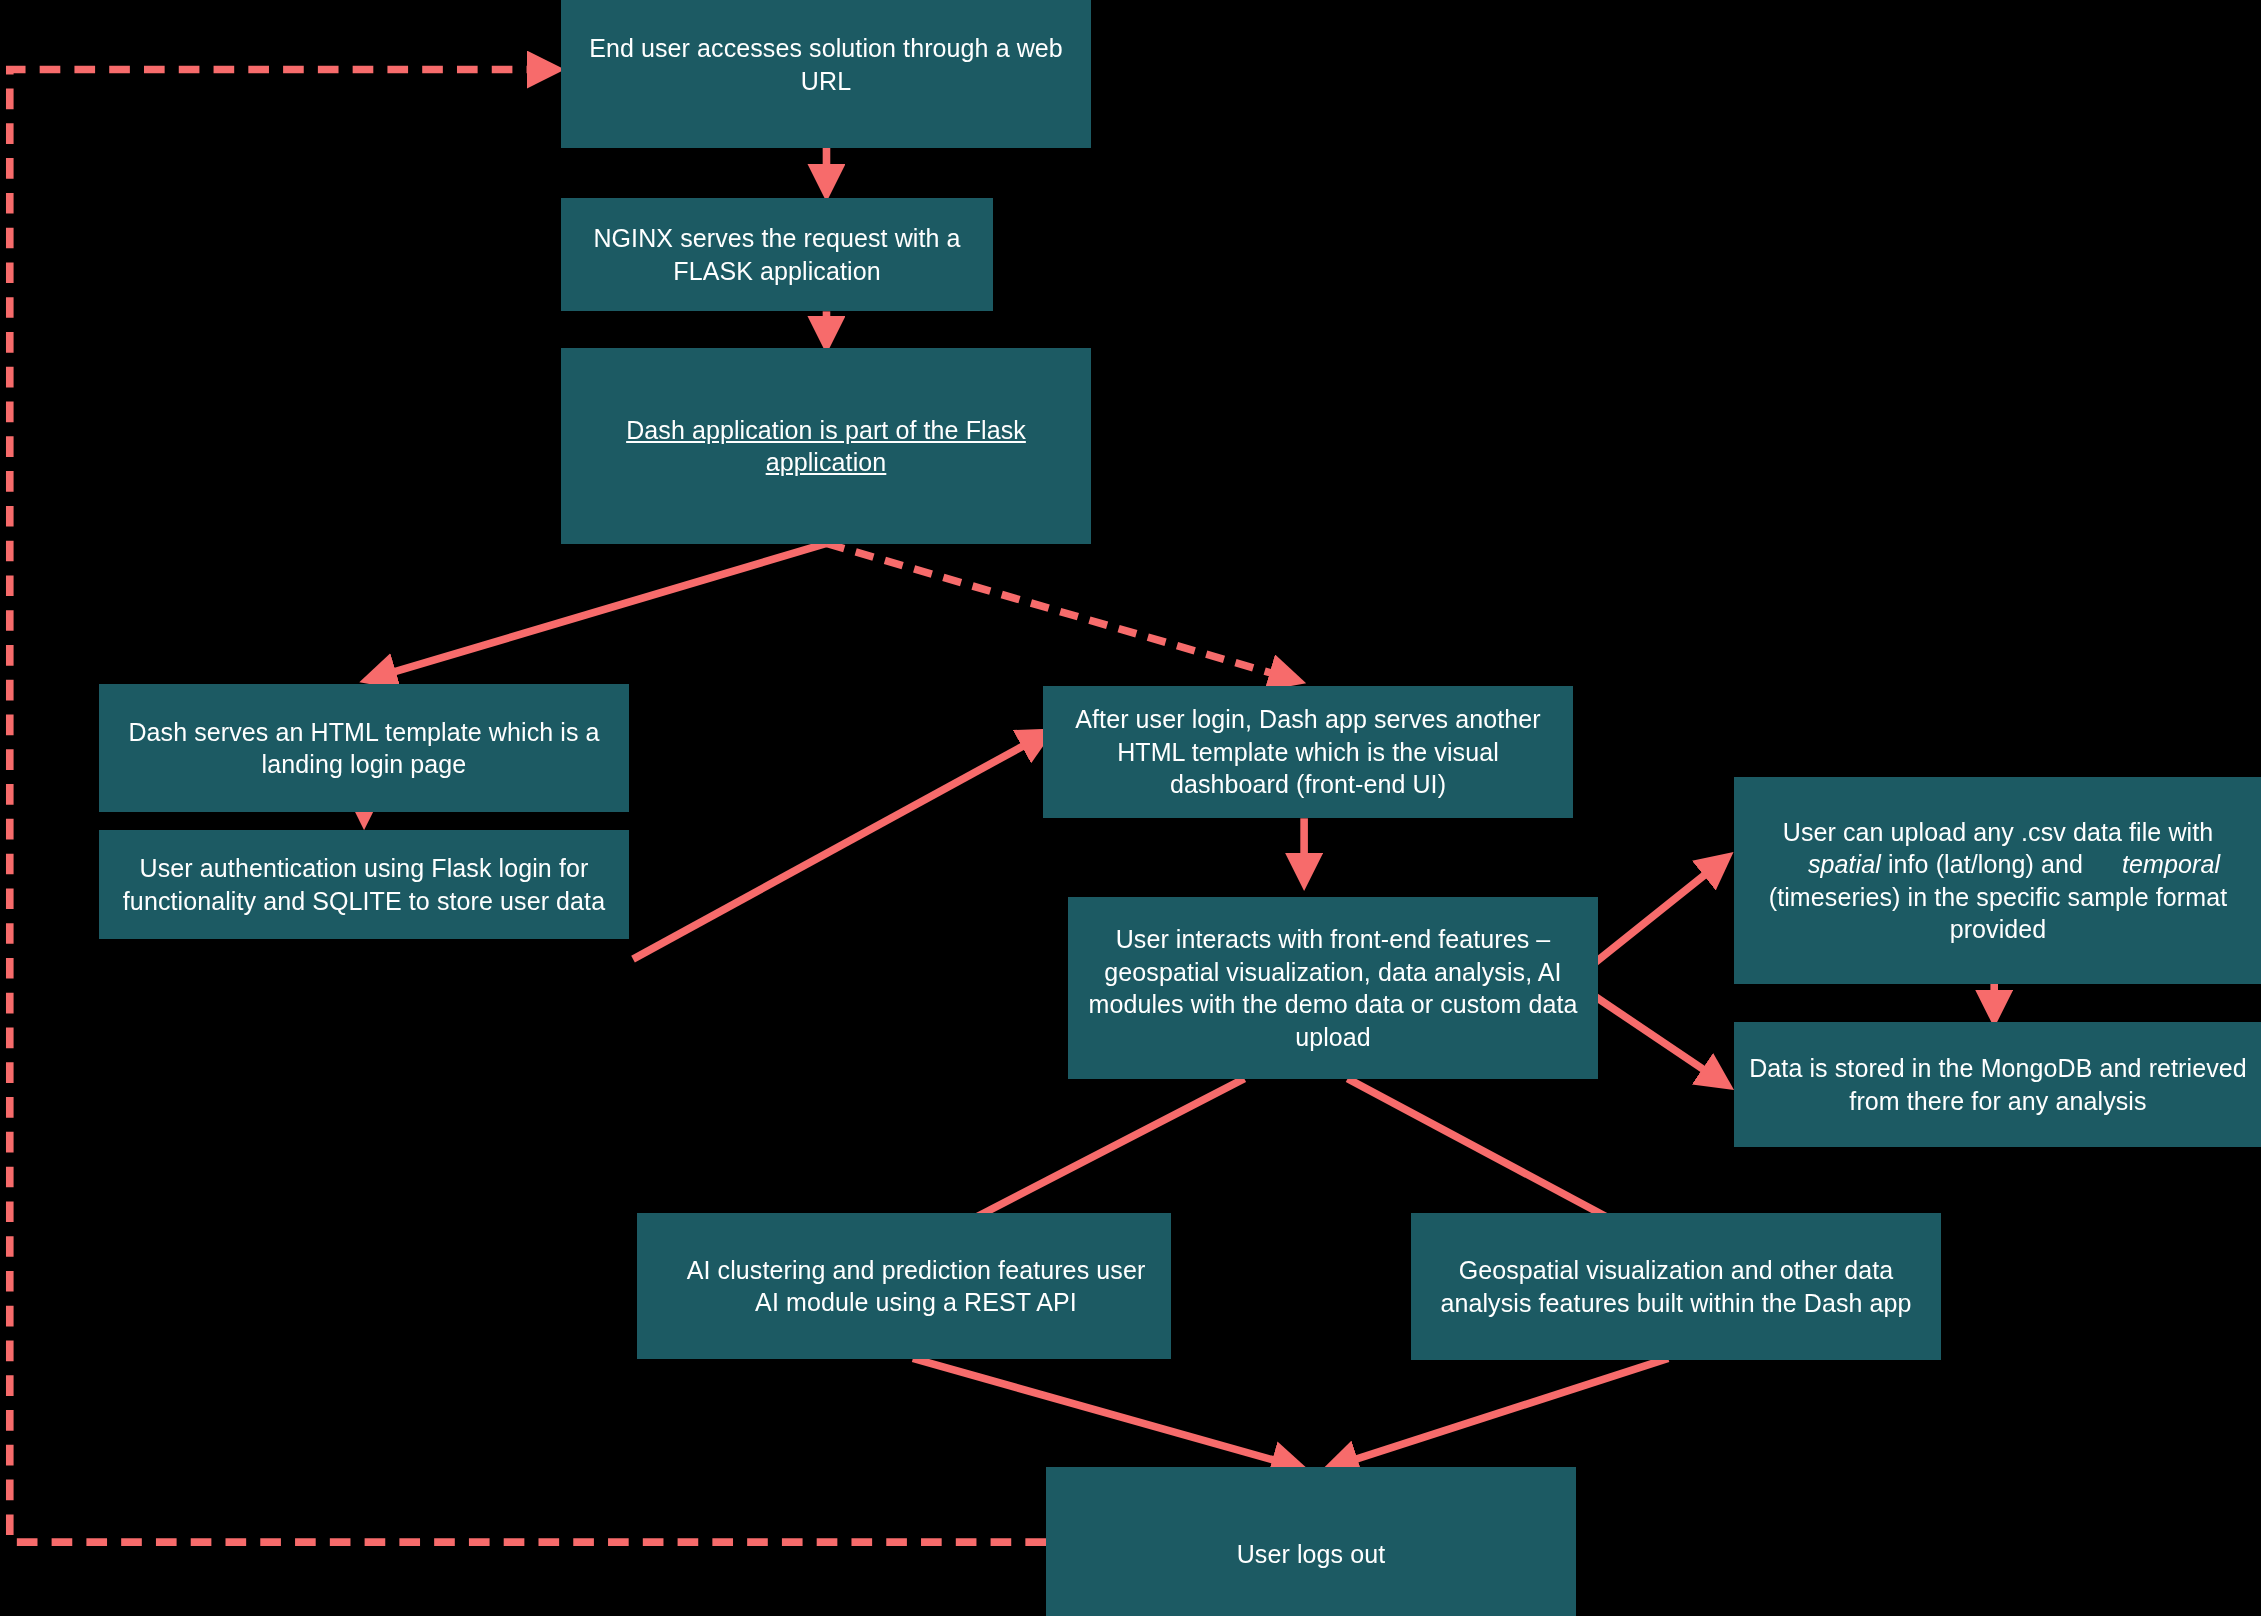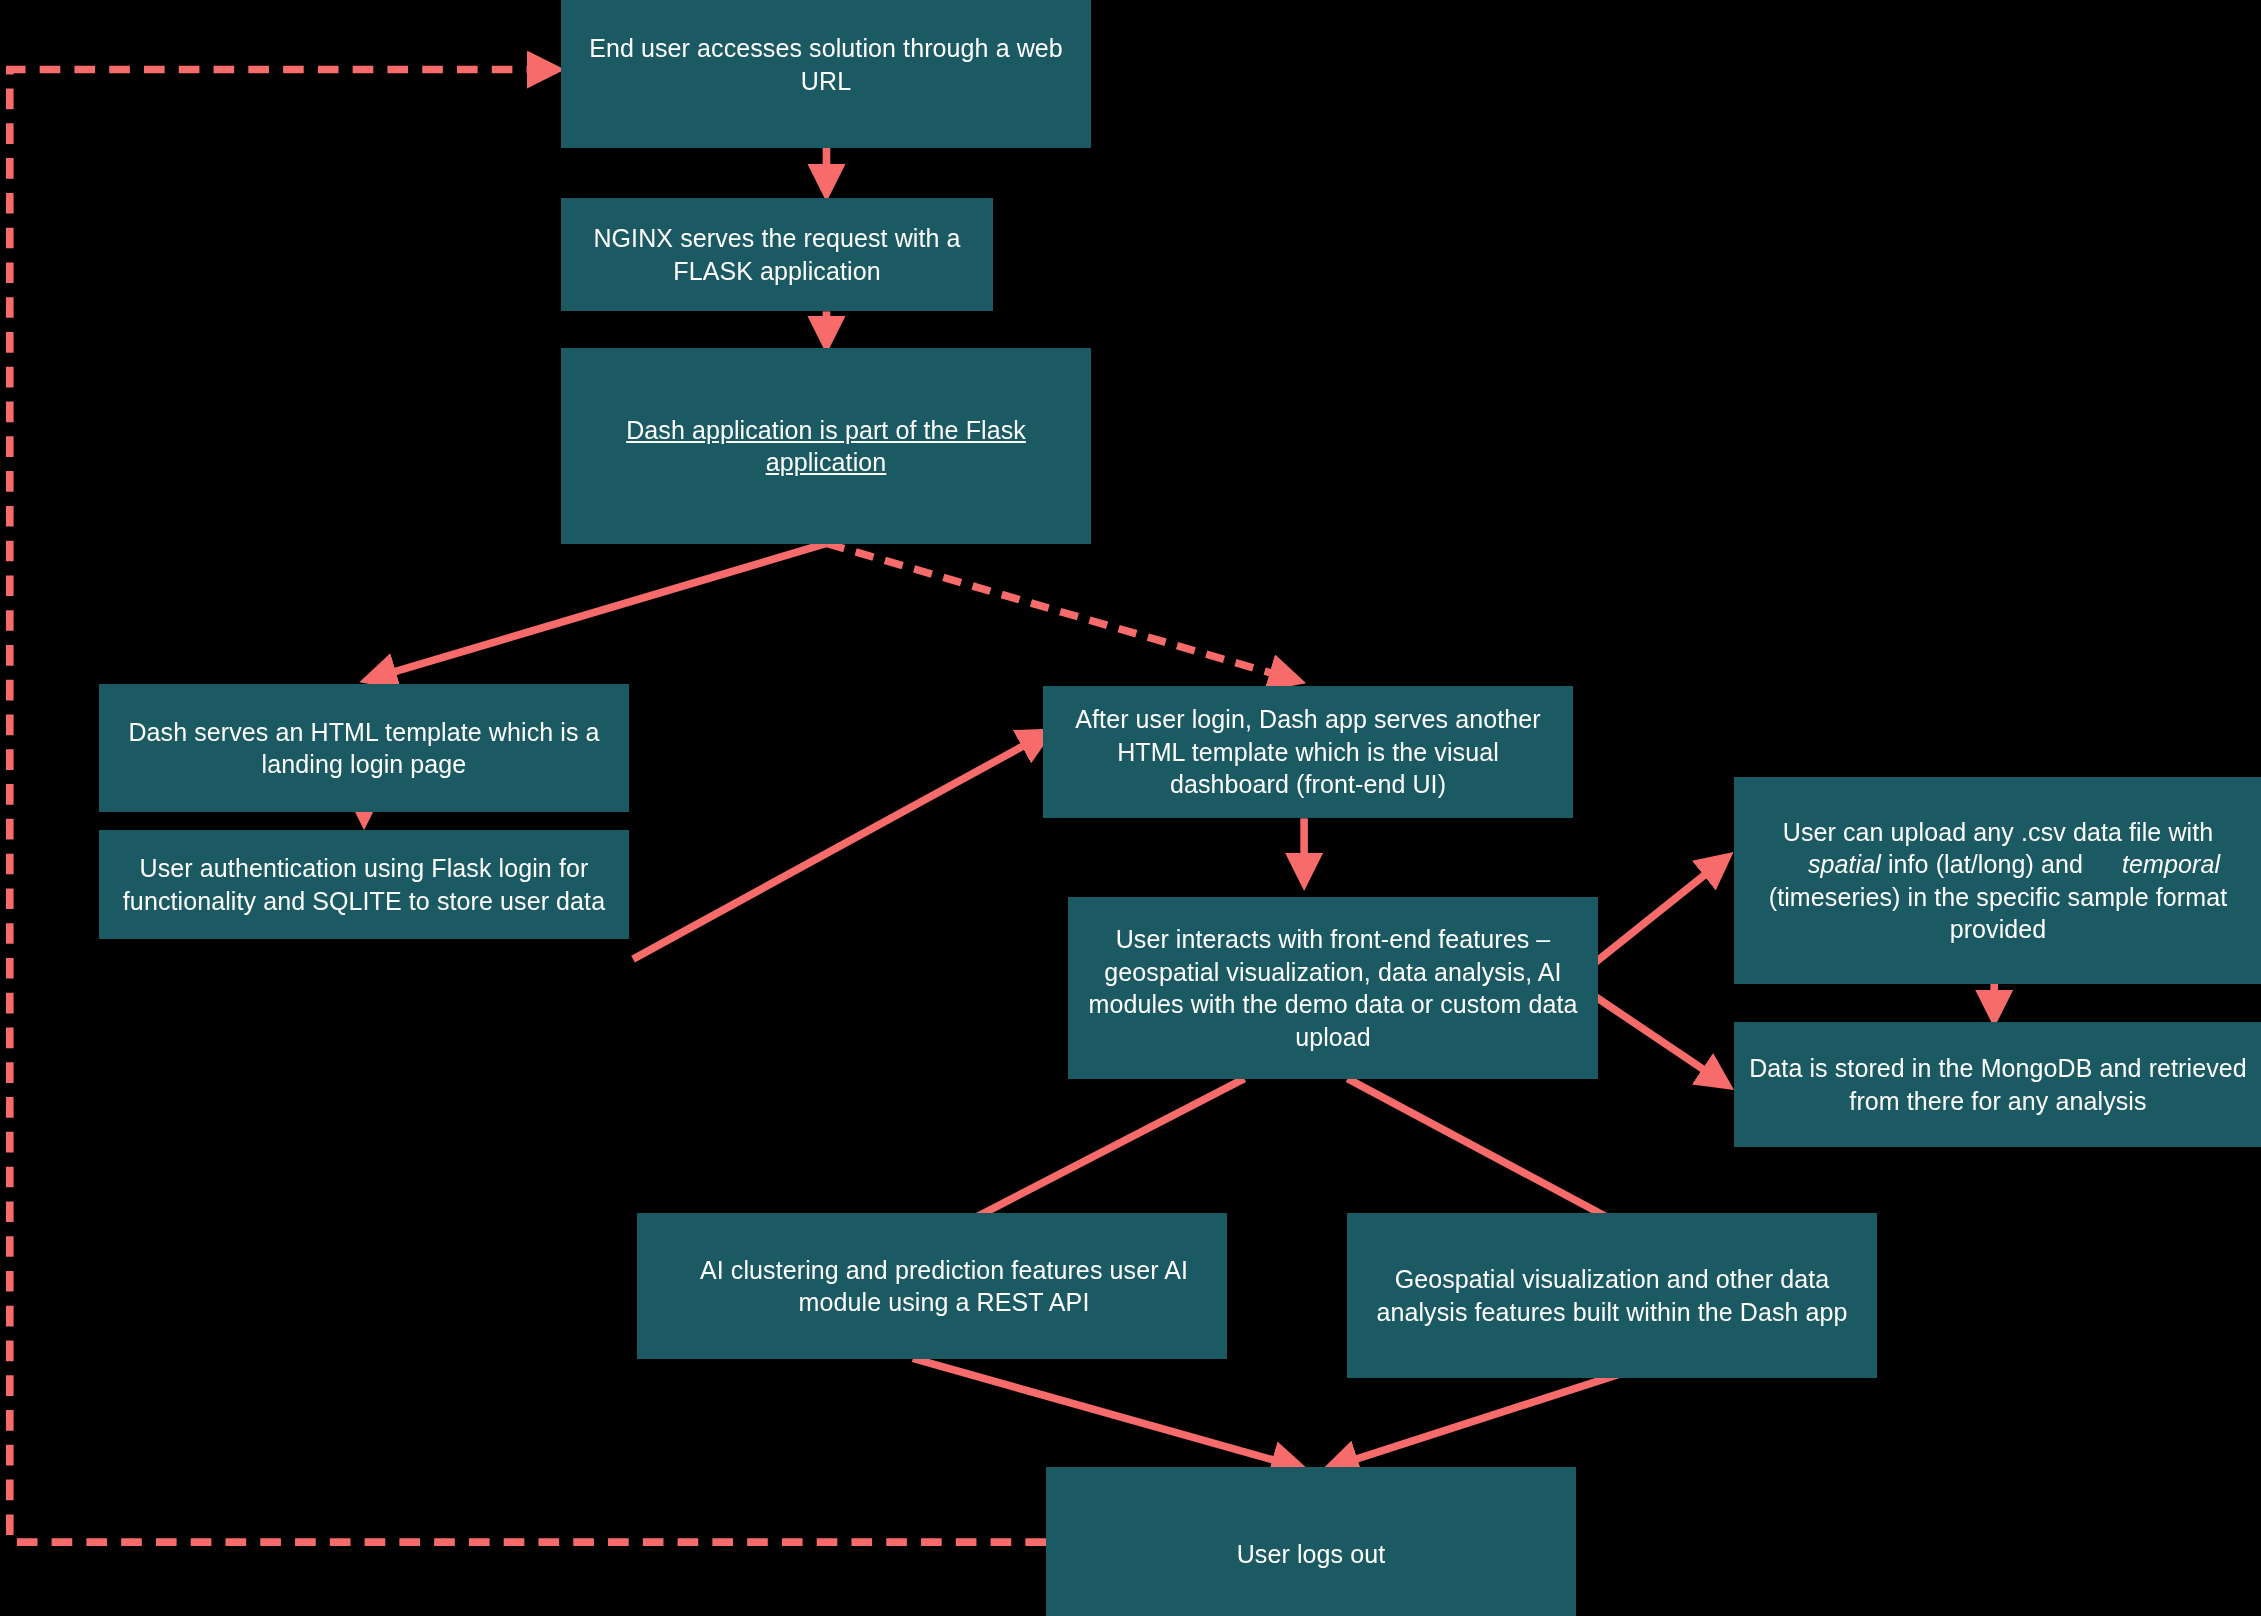--- a/index.html
+++ b/index.html
@@ -142,25 +142,25 @@
   </div>
 
   <div class="node" style="left:1734px; top:777px; width:528px; height:207px;">
     <span class="txt">User can upload any .csv data file with <em>spatial</em> info (lat/long) and <em>temporal</em> (timeseries) in the specific sample format provided</span>
   </div>
 
   <div class="node" style="left:1734px; top:1022px; width:528px; height:125px;">
     <span class="txt">Data is stored in the MongoDB and retrieved from there for any analysis</span>
   </div>
 
-  <div class="node" style="left:637px; top:1213px; width:590px; height:146px;padding-left:38px;">
+  <div class="node" style="left:637px; top:1213px; width:534px; height:146px;padding-left:38px;">
     <span class="txt">AI clustering and prediction features user AI module using a REST API</span>
   </div>
 
-  <div class="node" style="left:1347px; top:1213px; width:530px; height:165px;">
+  <div class="node" style="left:1411px; top:1213px; width:530px; height:147px;">
     <span class="txt">Geospatial visualization and other data analysis features built within the Dash app</span>
   </div>
 
   <div class="node" style="left:1046px; top:1467px; width:530px; height:174px;">
     <span class="txt">User logs out</span>
   </div>
 
 </div>
 
 

